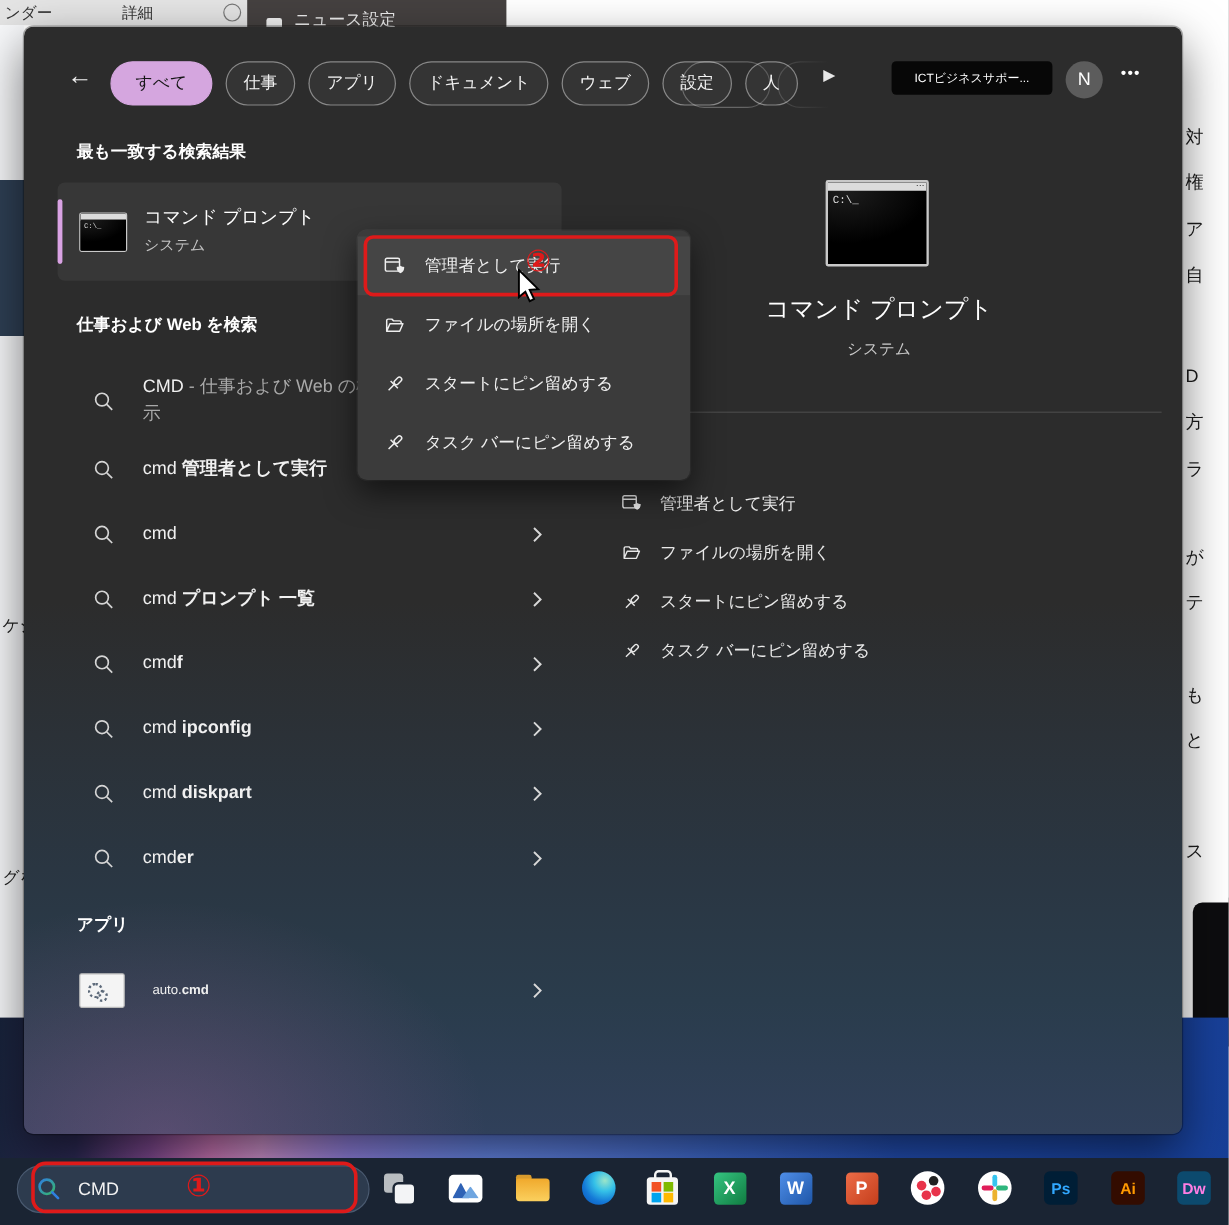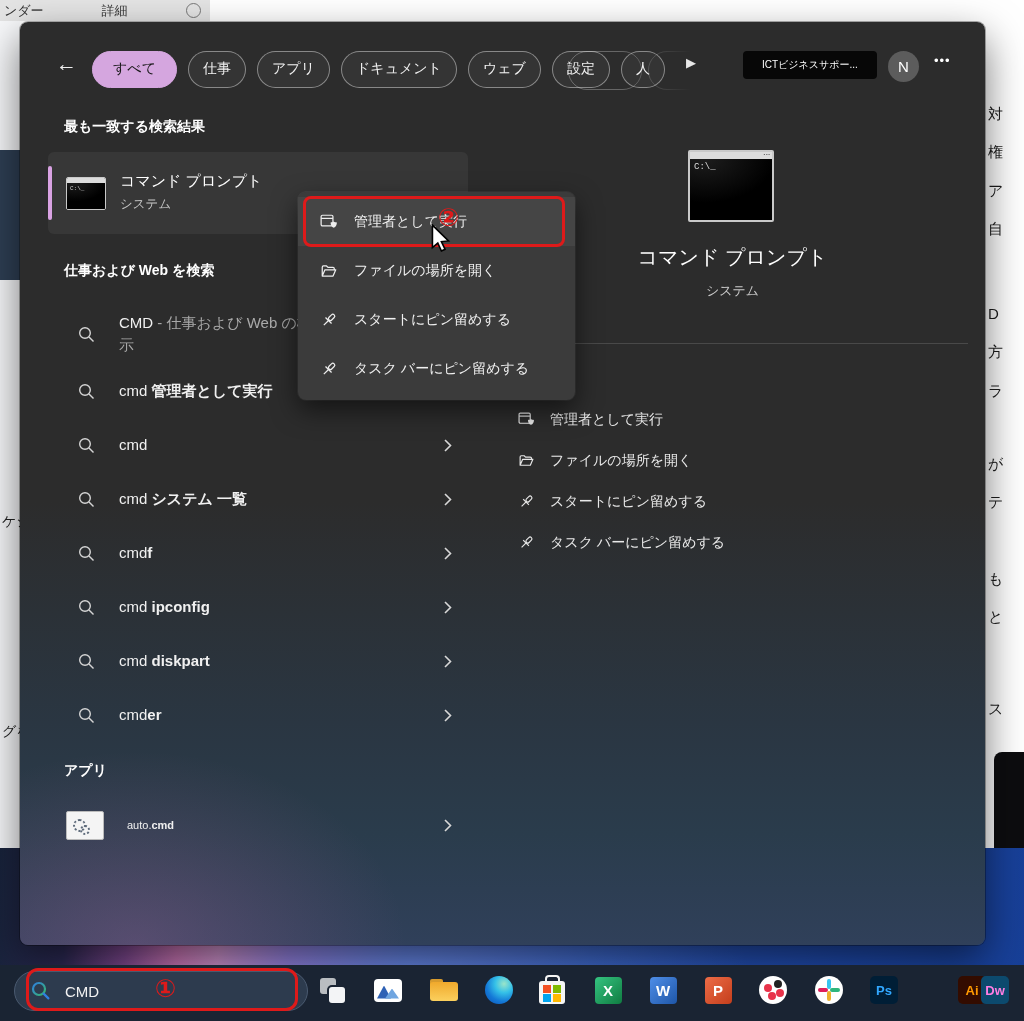--- a/index.html
+++ b/index.html
@@ -109,20 +109,24 @@
 </head>
 <body>
 
 <div id="stage">
 
   <div class="abs" id="bg-topbar">
     <span>ンダー</span>
     <span>詳細</span>
     <span class="circ"></span>
   </div>
+  <div class="abs" id="bg-darkstrip">
+    <span class="wicon"></span>
+    <span class="wtxt">ニュース設定</span>
+  </div>
   <div class="abs" id="bg-right">
     <div class="frag" style="top:105px">対</div>
     <div class="frag" style="top:143px">権</div>
     <div class="frag" style="top:182px">ア</div>
     <div class="frag" style="top:220px">自</div>
     <div class="frag" style="top:305px">D</div>
     <div class="frag" style="top:343px">方</div>
     <div class="frag" style="top:382px">ラ</div>
     <div class="frag" style="top:455px">が</div>
     <div class="frag" style="top:493px">テ</div>
@@ -223,21 +227,21 @@
           </span>
       </div>
 
       <div class="sug-row" style="height:54px">
         <span class="mag">
             <svg width="17" height="17" viewBox="0 0 17 17">
               <circle cx="7" cy="7" r="5.3" stroke="#d5d5d5" stroke-width="1.4" fill="none"></circle>
               <line x1="11" y1="11" x2="15.5" y2="15.5" stroke="#d5d5d5" stroke-width="1.4"></line>
             </svg>
           </span>
-        <span class="sug-text"><span>cmd </span><span class="t-bold">システム 一覧</span></span>
+        <span class="sug-text"><span>cmd </span><span class="t-bold">プロンプト 一覧</span></span>
         <span class="chev">
             <svg width="8" height="13" viewBox="0 0 8 13">
               <polyline points="1,1 6.5,6.5 1,12" stroke="#d8d8d8" stroke-width="1.6" fill="none"></polyline>
             </svg>
           </span>
       </div>
 
       <div class="sug-row" style="height:54px">
         <span class="mag">
             <svg width="17" height="17" viewBox="0 0 17 17">
@@ -504,21 +508,21 @@
       <span class="slk">
           <i style="left:12px;top:3px;width:4px;height:10px;background:#36c5f0"></i>
           <i style="left:15px;top:12px;width:10px;height:4px;background:#2eb67d"></i>
           <i style="left:12px;top:15px;width:4px;height:10px;background:#ecb22e"></i>
           <i style="left:3px;top:12px;width:10px;height:4px;background:#e01e5a"></i>
         </span>
     </div>
     <div class="tb-ic" style="left:868px">
         <span class="adb ps">Ps</span>
       </div>
-    <div class="tb-ic" style="left:956px">
+    <div class="tb-ic" style="left:924px">
         <span class="adb ai">Ai</span>
       </div>
     <div class="tb-ic" style="left:979px">
         <span class="adb dw">Dw</span>
       </div>
   </div>
 
 </div>
 
 </body></html>

